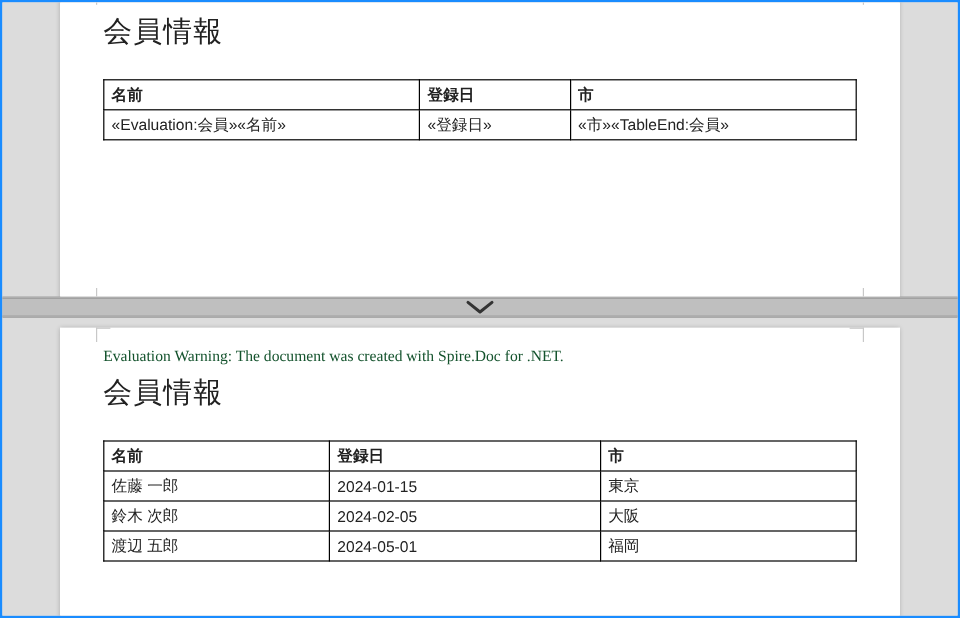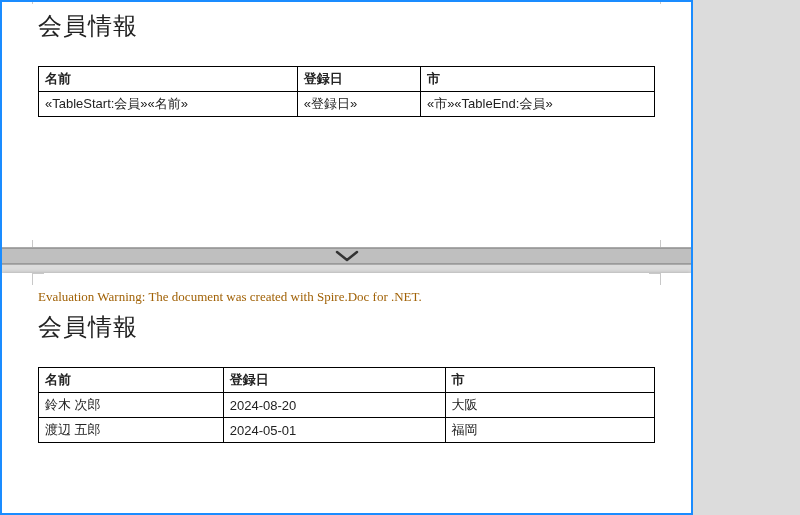--- a/index.html
+++ b/index.html
@@ -4,21 +4,21 @@
   <style>
     * { margin: 0; padding: 0; box-sizing: border-box; }
     body {
       font-family: "Yu Gothic", "Meiryo", sans-serif;
       background: #dcdcdc;
       width: 800px;
       height: 515px;
       overflow: hidden;
     }
     .viewport {
-      width: 693px;
+      width: 800px;
       height: 515px;
       border: 2px solid #1a8cff;
       background: #dcdcdc;
       position: relative;
     }
     .split {
       display: flex;
       flex-direction: column;
       height: 100%;
     }
@@ -65,21 +65,21 @@
     .crop-tr { top: 0; right: 30px; }
     .crop-tr::before { top: 0; right: 0; width: 12px; height: 1px; }
     .crop-tr::after  { top: 0; right: 0; width: 1px; height: 12px; }
     .crop-bl { bottom: 40px; left: 30px; }
     .crop-bl::before { bottom: 0; left: 0; width: 12px; height: 1px; }
     .crop-bl::after  { bottom: 0; left: 0; width: 1px; height: 12px; }
     .crop-br { bottom: 40px; right: 30px; }
     .crop-br::before { bottom: 0; right: 0; width: 12px; height: 1px; }
     .crop-br::after  { bottom: 0; right: 0; width: 1px; height: 12px; }
     .eval-warning {
-      color: #a16207;
+      color: #14532d;
       font-family: "Times New Roman", serif;
       font-size: 13px;
       margin: 2px 0 6px 0;
     }
     h1.doc-title {
       font-size: 24px;
       font-weight: 400;
       color: #222;
       margin: 4px 0 24px 0;
       letter-spacing: 1px;
@@ -131,21 +131,21 @@
             </colgroup>
           <thead>
             <tr>
               <th>名前</th>
               <th>登録日</th>
               <th>市</th>
             </tr>
           </thead>
           <tbody>
             <tr>
-              <td>«TableStart:会員»«名前»</td>
+              <td>«Evaluation:会員»«名前»</td>
               <td>«登録日»</td>
               <td>«市»«TableEnd:会員»</td>
             </tr>
           </tbody>
         </table>
       </div>
     </div>
 
     <div class="divider">
       <svg viewBox="0 0 28 14">
@@ -170,22 +170,27 @@
             </colgroup>
           <thead>
             <tr>
               <th>名前</th>
               <th>登録日</th>
               <th>市</th>
             </tr>
           </thead>
           <tbody id="members-body">
               <tr>
+                <td>佐藤 一郎</td>
+                <td>2024-01-15</td>
+                <td>東京</td>
+              </tr>
+              <tr>
                 <td>鈴木 次郎</td>
-                <td>2024-08-20</td>
+                <td>2024-02-05</td>
                 <td>大阪</td>
               </tr>
               <tr>
                 <td>渡辺 五郎</td>
                 <td>2024-05-01</td>
                 <td>福岡</td>
               </tr>
             </tbody>
         </table>
       </div>

